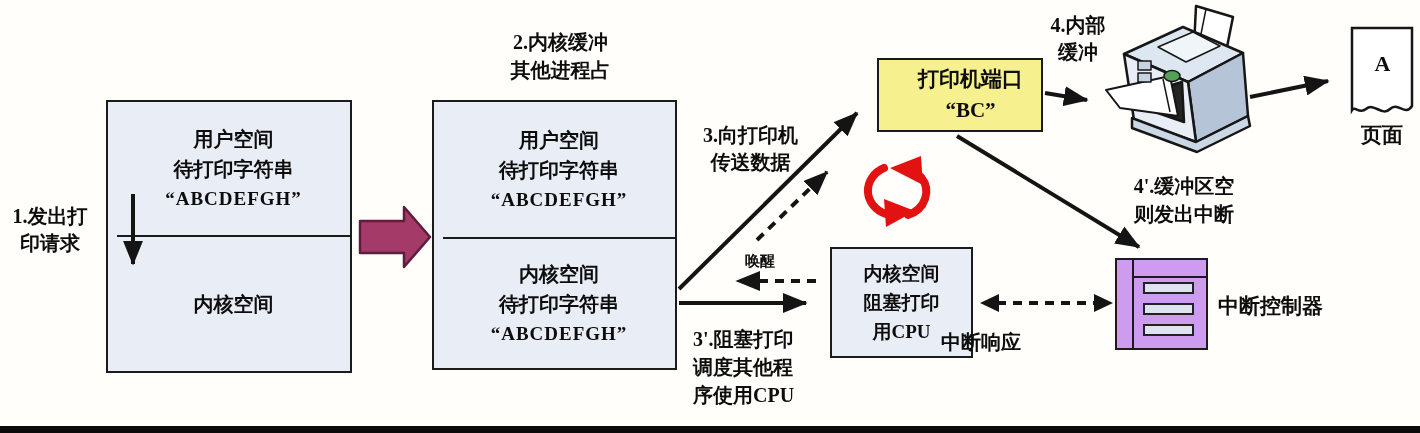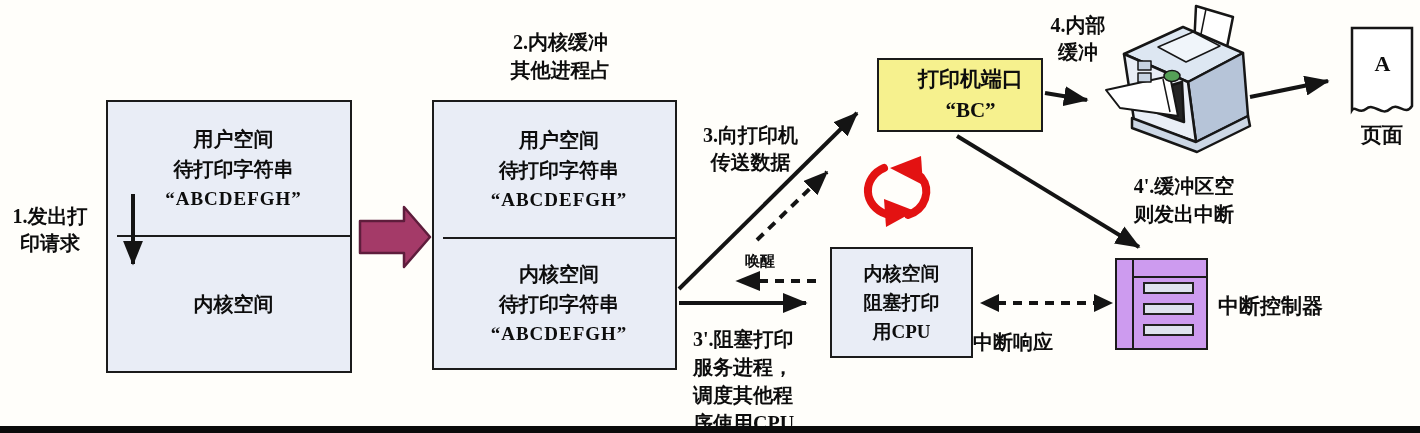--- a/index.html
+++ b/index.html
@@ -157,39 +157,38 @@
     <div>其他进程占</div>
   </div>
 
   <div class="lbl ctr" style="left:683px;top:122px;width:135px;">
     <div>3.向打印机</div>
     <div>传送数据</div>
   </div>
 
   <div class="lbl lft" style="left:693px;top:325px;width:145px;line-height:28px;">
     <div>3'.阻塞打印</div>
-    <div>服务进程，</div>
     <div>调度其他程</div>
     <div>序使用CPU</div>
   </div>
 
   <div class="lbl" style="left:745px;top:248px;font-size:15px;">唤醒</div>
 
   <div class="lbl ctr" style="left:1038px;top:12px;width:80px;">
     <div>4.内部</div>
     <div>缓冲</div>
   </div>
 
   <div class="lbl ctr" style="left:1118px;top:172px;width:132px;line-height:28px;">
     <div>4'.缓冲区空</div>
     <div>则发出中断</div>
   </div>
 
 
-  <div class="lbl" style="left:973px;top:329px;font-size:20px;">中断响应</div>
+  <div class="lbl" style="left:941px;top:329px;font-size:20px;">中断响应</div>
 
   <div class="lbl" style="left:1218px;top:293px;font-size:21px;font-family:Liberation Serif, serif;">中断控制器</div>
 
   <div class="lbl ctr" style="left:1352px;top:50px;width:61px;font-size:22px;">A</div>
 
   <div class="lbl ctr" style="left:1349px;top:122px;width:66px;font-size:21px;">页面</div>
 
   <div class="bottombar"></div>
 
 </div>

